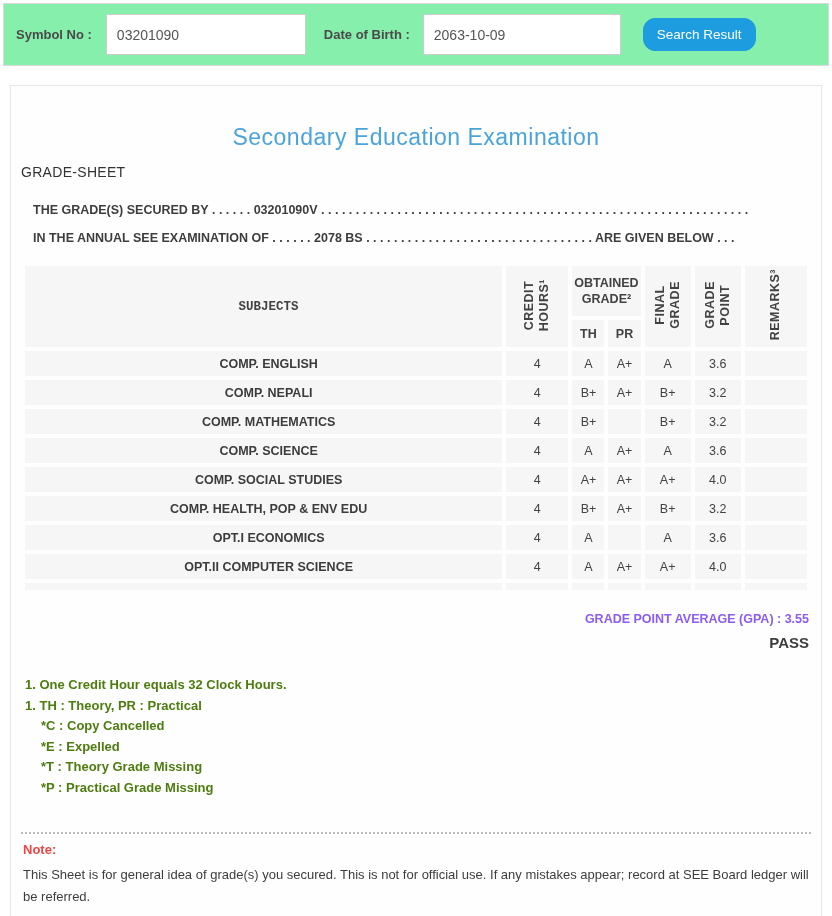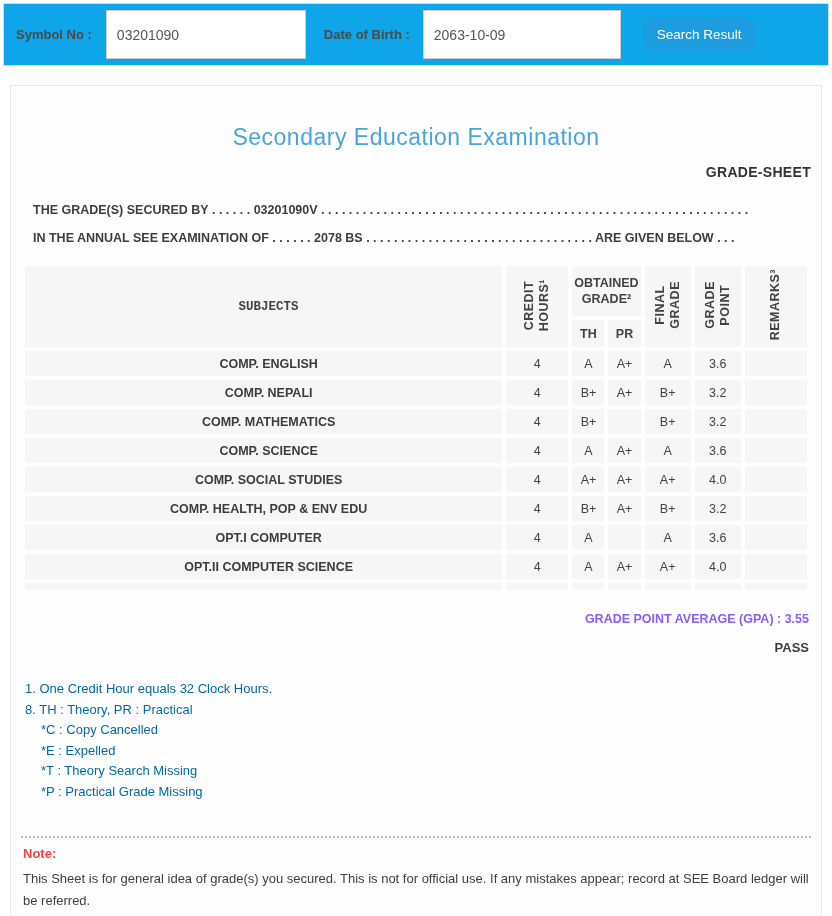--- a/index.html
+++ b/index.html
@@ -1,38 +1,38 @@
 <!DOCTYPE html>
 <html><head>
 <meta charset="utf-8">
 <style>
   * { margin:0; padding:0; box-sizing:border-box; }
   html,body { width:832px; height:916px; overflow:hidden; background:#fff;
               font-family:"Liberation Sans", sans-serif; }
 
   
-  .topbar { margin:3px; background:#0ea5e9; border:1px solid #d9d9d9;
+  .topbar { margin:3px; background:#86efac; border:1px solid #d9d9d9;
             display:flex; align-items:center; padding:15px 12px; height:63px; }
   .topbar label { font-size:13px; font-weight:bold; color:#4a4a4a; white-space:nowrap; }
-  .topbar input { height:49px; border:1px solid #ccc; background:#fff; color:#555;
+  .topbar input { height:41px; border:1px solid #ccc; background:#fff; color:#555;
                   font-size:14px; padding:0 10px; font-family:"Liberation Sans", sans-serif; }
   #symbol-input { width:200px; margin-left:14px; }
   #dob-label   { margin-left:18px; }
   #dob-input   { width:198px; margin-left:13px; }
   .search-btn  { margin-left:22px; background:#1d9ce0; color:#fff; border:1px solid #1d9ce0;
                  font-size:13.5px; padding:8px 13px; border-radius:12px; cursor:pointer;
                  font-family:"Liberation Sans", sans-serif; }
 
   
   .panel { margin:19px 10px 0 10px; border:1px solid #e7e7e7; background:#fefefe;
            padding:10px 10px 60px 10px; min-height:810px; }
 
   .title { text-align:center; color:#4aa4dc; font-size:23px; font-weight:normal;
            letter-spacing:0.5px; margin-top:28px; }
-  .subtitle { text-align:right; color:#333; font-size:14px; font-weight:bold;
+  .subtitle { text-align:left; color:#333; font-size:14px; font-weight:normal;
               margin-top:13px; letter-spacing:0.3px; }
 
   .info-lines { margin-top:16px; padding:0 12px; }
   .info-line  { font-size:12.5px; font-weight:bold; color:#3d3d3d; line-height:28px;
                 white-space:nowrap; overflow:hidden; }
 
   
   table.grades { border-collapse:separate; border-spacing:4px; width:100%; margin-top:10px; }
   table.grades th, table.grades td { background:#f6f6f6; color:#424242; }
   table.grades th { font-size:12.5px; font-weight:bold; vertical-align:middle; text-align:center; }
@@ -44,25 +44,25 @@
   .vhead span { display:inline-block; writing-mode:vertical-rl; transform:rotate(180deg);
                 white-space:pre-line; line-height:1.2; letter-spacing:0.5px; }
   .obtained { white-space:pre-line; line-height:1.3; }
   table.grades td { font-size:12.5px; height:25px; text-align:center; }
   table.grades td.c-subject { text-align:center; padding-left:10px; font-weight:bold; color:#3c3c3c; }
   tr.spacer-row td { height:7px; }
 
   
   .summary { text-align:right; padding-right:2px; margin-top:18px; }
   .gpa  { font-size:12.5px; font-weight:bold; color:#8b5cf6; }
-  .pass { font-size:13px; font-weight:bold; color:#3d3d3d; margin-top:14px; }
+  .pass { font-size:15px; font-weight:bold; color:#3d3d3d; margin-top:8px; }
 
   
   .footnotes { margin-top:24px; padding-left:4px; }
-  .footnote  { font-size:13px; color:#0369a1; line-height:20.5px; font-weight:400; }
+  .footnote  { font-size:13px; color:#4d7c0f; line-height:20.5px; font-weight:700; }
   .footnote.indent { padding-left:16px; }
 
   
   .note-box { margin-top:34px; border-top:2px dotted #bdbdbd; padding:6px 2px 0 2px; }
   .note-label { font-size:13px; font-weight:bold; color:#ef4444; margin-top:2px; }
   .note-text  { font-size:13px; color:#3d3d3d; line-height:22px; margin-top:7px; }
 </style>
 </head>
 <body>
 
@@ -155,21 +155,21 @@
         <tr>
           <td class="c-subject">COMP. HEALTH, POP &amp; ENV EDU</td>
           <td class="c-credit">4</td>
           <td class="c-th">B+</td>
           <td class="c-pr">A+</td>
           <td class="c-final">B+</td>
           <td class="c-point">3.2</td>
           <td class="c-remarks"></td>
         </tr>
         <tr>
-          <td class="c-subject">OPT.I COMPUTER</td>
+          <td class="c-subject">OPT.I ECONOMICS</td>
           <td class="c-credit">4</td>
           <td class="c-th">A</td>
           <td class="c-pr"></td>
           <td class="c-final">A</td>
           <td class="c-point">3.6</td>
           <td class="c-remarks"></td>
         </tr>
         <tr>
           <td class="c-subject">OPT.II COMPUTER SCIENCE</td>
           <td class="c-credit">4</td>
@@ -191,24 +191,24 @@
       </tbody>
   </table>
 
   <div class="summary">
     <div class="gpa">GRADE POINT AVERAGE (GPA) : 3.55</div>
     <div class="pass">PASS</div>
   </div>
 
   <div class="footnotes">
       <div class="footnote">1. One Credit Hour equals 32 Clock Hours.</div>
-      <div class="footnote">8. TH : Theory, PR : Practical</div>
+      <div class="footnote">1. TH : Theory, PR : Practical</div>
       <div class="footnote indent">*C : Copy Cancelled</div>
       <div class="footnote indent">*E : Expelled</div>
-      <div class="footnote indent">*T : Theory Search Missing</div>
+      <div class="footnote indent">*T : Theory Grade Missing</div>
       <div class="footnote indent">*P : Practical Grade Missing</div>
     </div>
 
   <div class="note-box">
     <div class="note-label">Note:</div>
     <div class="note-text">This Sheet is for general idea of grade(s) you secured. This is not for official use. If any mistakes appear; record at SEE Board ledger will be referred.</div>
   </div>
 </div>
 
 </body></html>

